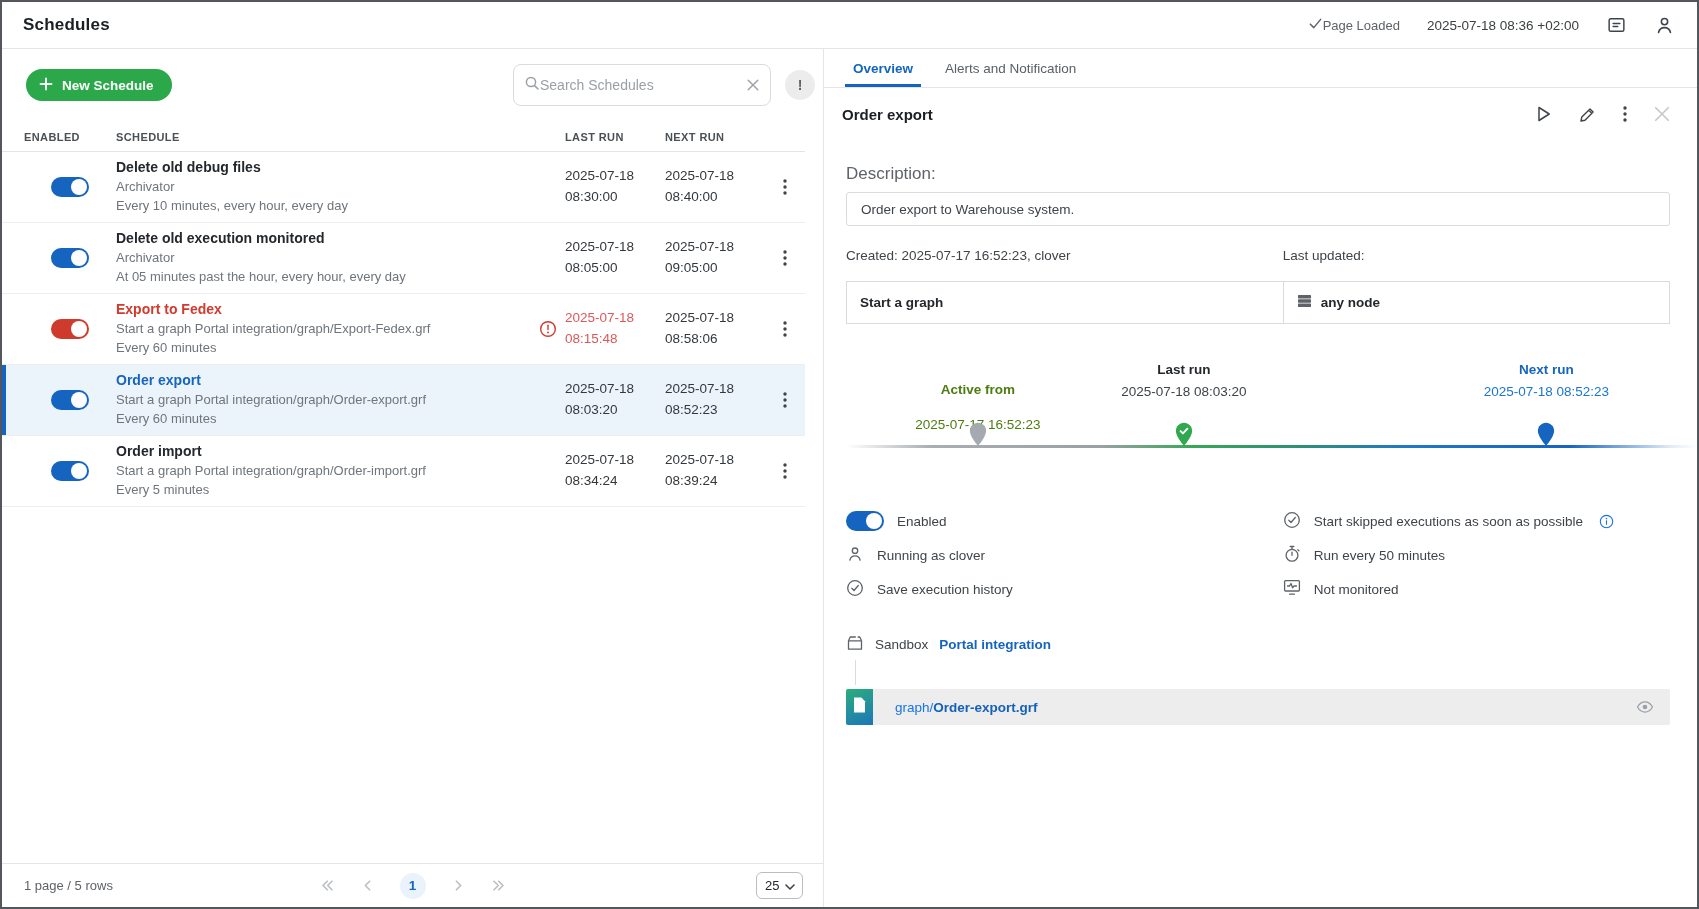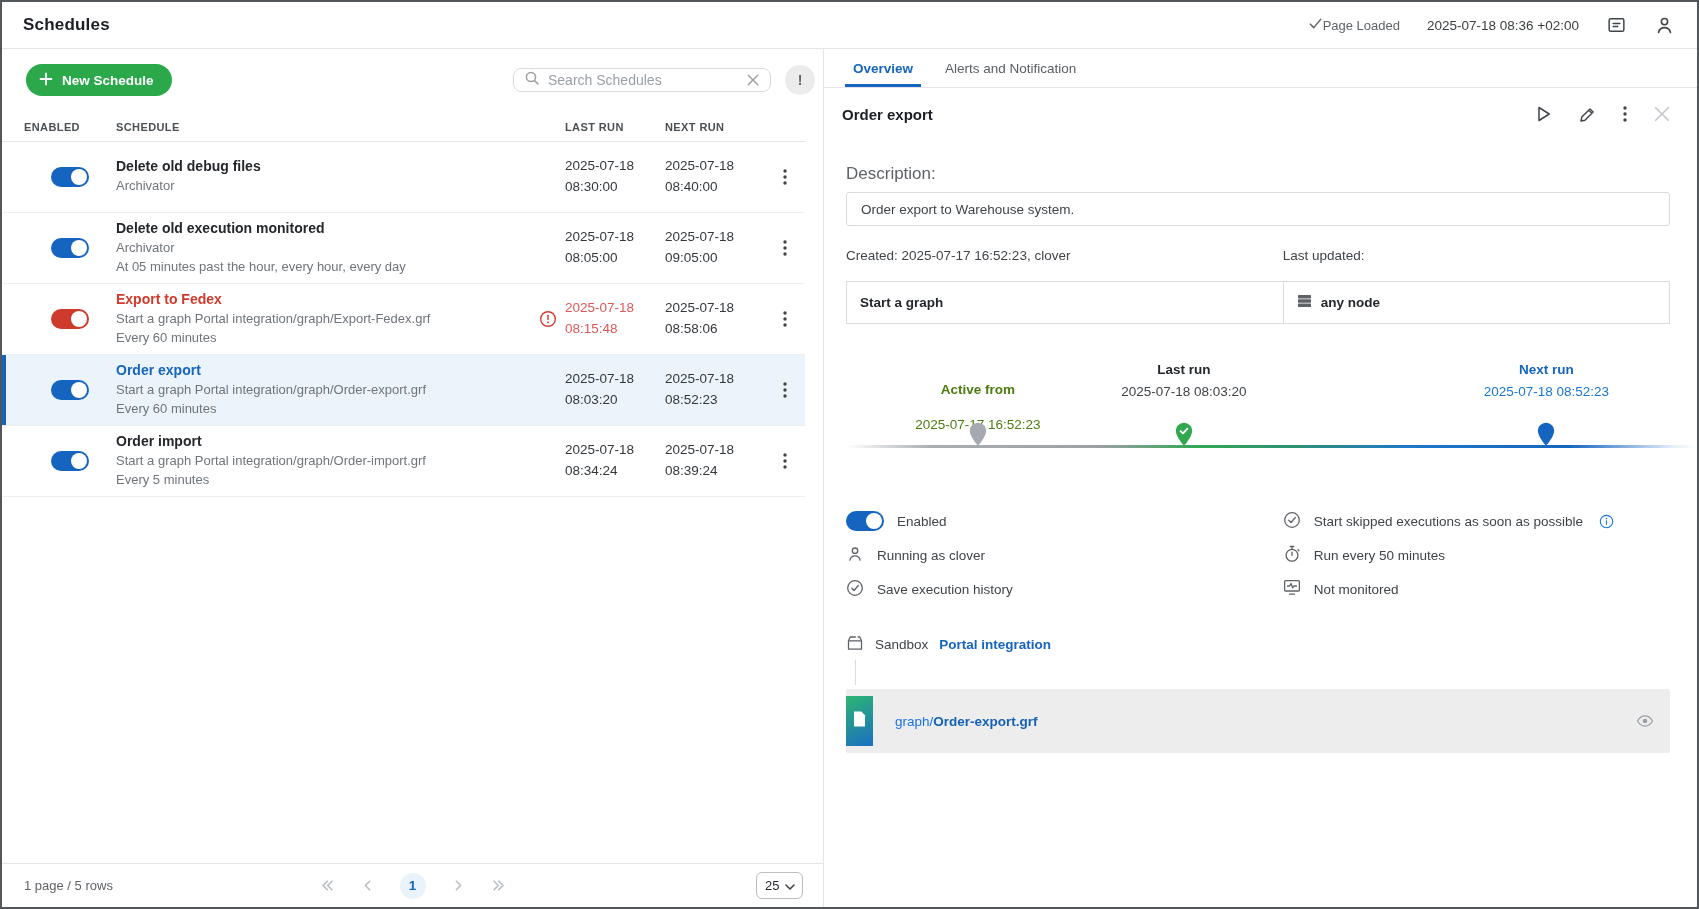--- a/index.html
+++ b/index.html
@@ -19,21 +19,21 @@
   .status { display: flex; align-items: center; gap: 0; color: #5f6368; font-size: 13px; }
   .timestamp { font-size: 13.5px; color: #3c4043; }
   .icon-btn { background: none; border: none; cursor: pointer; color: #3f4449; display: flex; align-items: center; }
 
   .main { flex: 1; display: flex; min-height: 0; }
 
   
   .left-panel { flex: 0 0 822px; width: 822px; border-right: 1px solid #e3e5e8; display: flex; flex-direction: column; }
   .toolbar { padding: 15px 8px 8px 24px; display: flex; align-items: center; }
   .btn-new { height: 32px; padding: 0 18px 0 13px; border-radius: 16px; background: #2ba84a; color: #fff; font-weight: 700; font-size: 13.5px; border: none; display: flex; align-items: center; gap: 9px; cursor: pointer; font-family: inherit; }
-  .search-box { margin-left: auto; width: 258px; height: 24px; border: 1px solid #d8dbdf; border-radius: 8px; display: flex; align-items: center; padding: 0 10px 0 10px; gap: 8px; color: #9aa0a6; background: #fff; }
+  .search-box { margin-left: auto; width: 258px; height: 42px; border: 1px solid #d8dbdf; border-radius: 8px; display: flex; align-items: center; padding: 0 10px 0 10px; gap: 0; color: #9aa0a6; background: #fff; }
   .search-box input { border: none; outline: none; flex: 1; min-width: 0; font-size: 14px; color: #3c4043; font-family: inherit; background: transparent; }
   .search-box input::placeholder { color: #9aa0a6; }
   .alert-btn { margin-left: 14px; width: 30px; height: 30px; border-radius: 50%; background: #ececec; border: none; color: #5f6368; font-weight: 700; font-size: 14px; cursor: pointer; flex: 0 0 30px; font-family: inherit; }
 
   .grid-row { display: grid; grid-template-columns: 92px 1fr 26px 100px 100px 40px; padding-left: 22px; align-items: center; }
   .table-head { margin: 8px 18px 0 0; height: 30px; border-bottom: 1px solid #e3e5e8; }
   .col-label { font-size: 11px; font-weight: 700; color: #4b5054; letter-spacing: .4px; }
 
   .rows { flex: 1 1 auto; margin-right: 18px; }
   .row { height: 71px; border-bottom: 1px solid #eceef0; cursor: pointer; }
@@ -93,21 +93,21 @@
   .settings { margin-top: 38px; display: grid; grid-template-columns: 53% 47%; }
   .setting { display: flex; align-items: center; gap: 13px; height: 34px; font-size: 13.5px; color: #3f4449; }
   .setting svg { color: #5f6368; flex: 0 0 auto; }
   .setting .toggle { flex: 0 0 38px; }
   .info-wrap { margin-left: 3px; display: flex; cursor: pointer; }
 
   .sandbox-row { margin-top: 28px; display: flex; align-items: center; gap: 11px; font-size: 13.5px; color: #3f4449; }
   .sandbox-row svg { color: #5f6368; }
   .sandbox-link { font-weight: 700; color: #1565c0; cursor: pointer; }
   .connector { width: 1px; height: 25px; background: #d8dbdf; margin: 5px 0 4px 9px; }
-  .file-row { height: 64px; background: #ededed; border-radius: 2px; display: flex; align-items: center; overflow: hidden; cursor: pointer; }
+  .file-row { height: 36px; background: #ededed; border-radius: 2px; display: flex; align-items: center; overflow: hidden; cursor: pointer; }
   .file-tile { width: 27px; height: 50px; background: linear-gradient(155deg, #2db573, #1b6ec2); display: flex; align-items: center; justify-content: center; flex: 0 0 27px; }
   .file-path { margin-left: 22px; font-size: 13.5px; color: #1a73e8; }
   .file-name { font-weight: 700; color: #1461b8; }
   .file-eye { margin-left: auto; margin-right: 16px; color: #9aa0a6; background: none; border: none; display: flex; cursor: pointer; }
 </style>
 </head>
 <body>
 
 <div class="app">
 
@@ -173,20 +173,21 @@
 
       <div class="rows">
 
         <div class="grid-row row">
           <div class="cell-toggle">
               <span class="toggle"></span>
             </div>
           <div>
             <div class="sched-title">Delete old debug files</div>
             <div class="sched-sub">Archivator</div>
+            <div class="sched-sub">Every 10 minutes, every hour, every day</div>
           </div>
           <div></div>
           <div class="date-cell last">
               <div>2025-07-18</div>
               <div>08:30:00</div>
             </div>
           <div class="date-cell">
               <div>2025-07-18</div>
               <div>08:40:00</div>
             </div>

